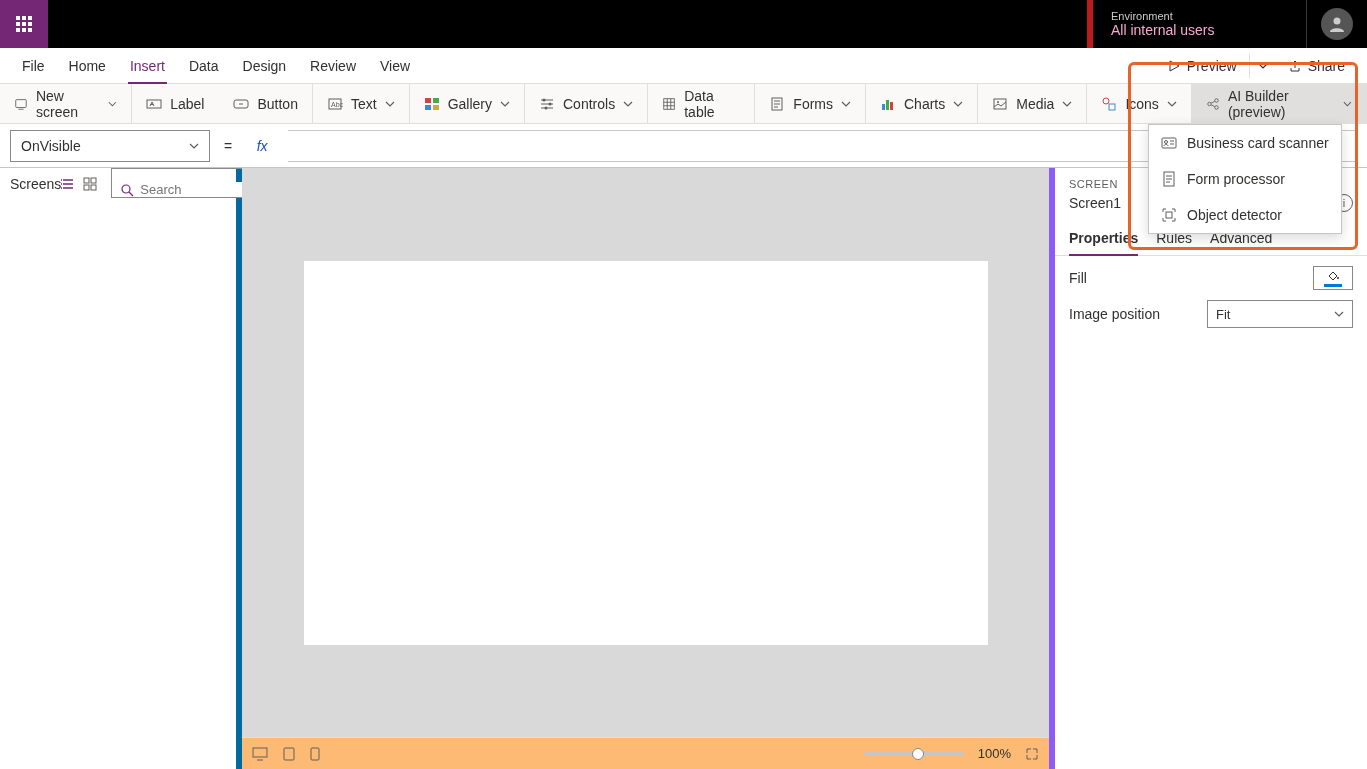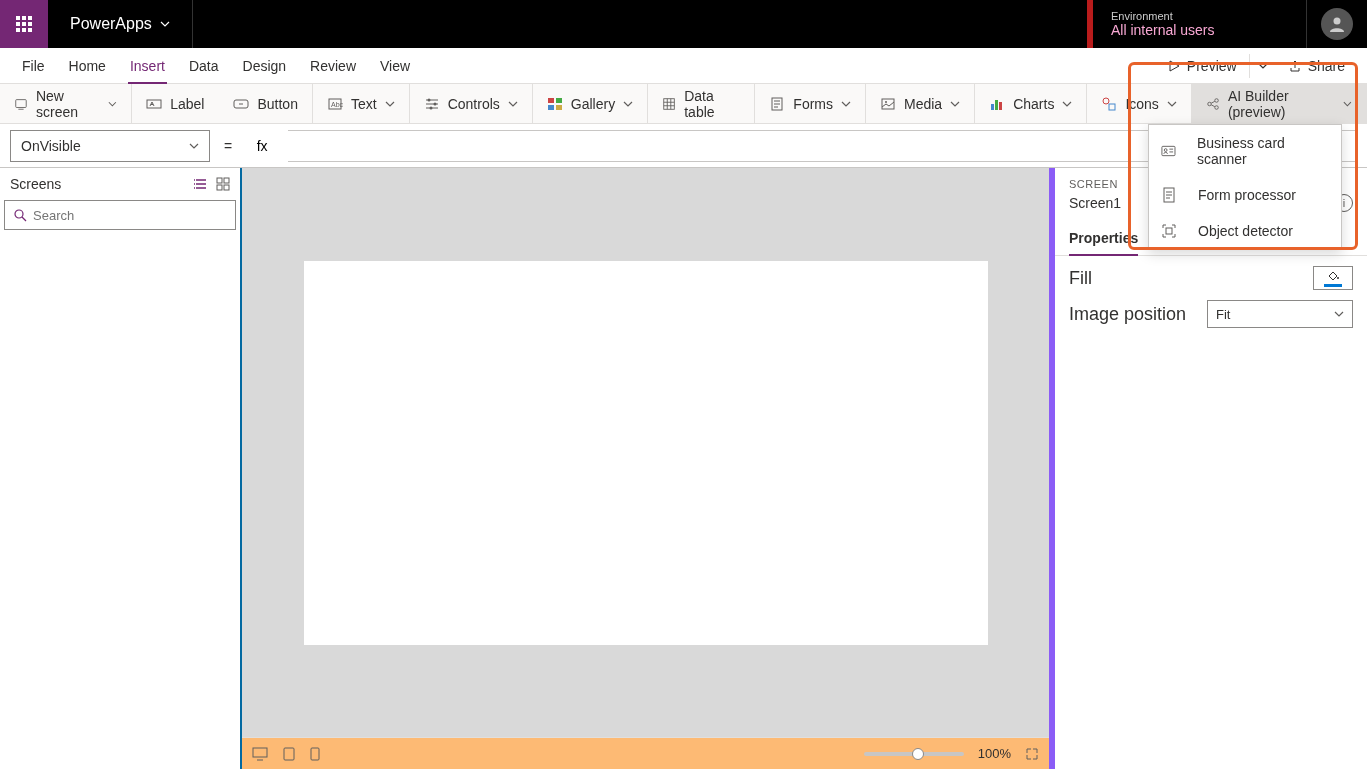--- a/index.html
+++ b/index.html
@@ -31,34 +31,34 @@
 .ribbon { height: 40px; display: flex; align-items: center; border-bottom: 1px solid #e1dfdd; background: #faf9f8; padding: 0; }
 .ribbon-btn { display: flex; align-items: center; gap: 8px; padding: 0 14px; height: 100%; cursor: pointer; color: #323130; border-right: 1px solid transparent; }
 .ribbon-btn.sep { border-right: 1px solid #e1dfdd; }
 .ribbon-btn.active { background: #e1dfdd; }
 .ribbon-icon { width: 16px; height: 16px; display: flex; align-items: center; justify-content: center; }
 
 
 .formula-bar { height: 44px; display: flex; align-items: center; border-bottom: 1px solid #c8c6c4; background: #fff; padding: 8px 10px; gap: 10px; }
 .prop-select { width: 200px; height: 32px; border: 1px solid #8a8886; display: flex; align-items: center; justify-content: space-between; padding: 0 10px; cursor: pointer; background: #fff; }
 .formula-eq { font-size: 14px; color: #323130; padding: 0 4px; }
-.formula-fx { width: 32px; height: 32px; display: flex; align-items: center; justify-content: center; color: #000000; }
+.formula-fx { width: 32px; height: 32px; display: flex; align-items: center; justify-content: center; font-style: italic; color: #1d4ed8; }
 .formula-input { flex: 1; height: 32px; border: 1px solid #c8c6c4; border-left: none; padding: 0 10px; background: #fff; }
 
 
 .main { display: flex; height: calc(769px - 48px - 36px - 40px - 44px); }
 
 
-.left-panel { width: 242px; border-right: 2px solid #0369a1; background: #fff; display: flex; flex-direction: column; }
+.left-panel { width: 242px; border-right: 6px solid #0369a1; background: #fff; display: flex; flex-direction: row; }
 .panel-header { height: 32px; display: flex; align-items: center; justify-content: space-between; padding: 0 10px; font-size: 14px; }
 .panel-header-icons { display: flex; gap: 8px; }
 .panel-header-icons .ico { cursor: pointer; color: #605e5c; }
 .panel-header-icons .ico.active { color: #742774; }
 .search-wrap { padding: 0 4px 4px 4px; }
-.search-box { height: 30px; border: 1px solid #8a8886; display: flex; align-items: center; gap: 6px; padding: 0 8px; }
+.search-box { height: 30px; border: 1px solid #8a8886; display: flex; align-items: flex-end; gap: 6px; padding: 0 8px; }
 .search-box input { border: none; outline: none; flex: 1; font-size: 13px; }
 
 
 .canvas-area { flex: 1; background: #d9d9d9; display: flex; flex-direction: column; position: relative; }
 .canvas-stage { flex: 1; display: flex; align-items: center; justify-content: center; }
 .canvas-white { width: 684px; height: 384px; background: #fff; }
 .canvas-footer { height: 32px; background: #fdba74; border-top: 1px solid #e1dfdd; display: flex; align-items: center; padding: 0 10px; gap: 14px; }
 .device-icons { display: flex; gap: 14px; color: #605e5c; }
 .canvas-footer .spacer { flex: 1; }
 .zoom-slider { width: 100px; height: 4px; background: #c8c6c4; position: relative; border-radius: 2px; }
@@ -70,28 +70,28 @@
 .rp-header { padding: 10px 14px 4px 14px; }
 .rp-label { font-size: 11px; color: #605e5c; letter-spacing: 0.5px; }
 .rp-name-row { display: flex; align-items: center; justify-content: space-between; margin-top: 4px; }
 .rp-name { font-size: 14px; }
 .rp-info { width: 18px; height: 18px; border: 1px solid #605e5c; border-radius: 50%; display: flex; align-items: center; justify-content: center; font-size: 11px; color: #605e5c; cursor: pointer; }
 .rp-tabs { display: flex; gap: 18px; padding: 8px 14px 0 14px; border-bottom: 1px solid #e1dfdd; margin-top: 6px; }
 .rp-tab { padding-bottom: 8px; cursor: pointer; font-size: 14px; }
 .rp-tab.active { font-weight: 600; border-bottom: 2px solid #742774; margin-bottom: -1px; }
 .rp-body { padding: 10px 14px; display: flex; flex-direction: column; gap: 10px; }
 .prop-row { display: flex; align-items: center; justify-content: space-between; }
-.prop-label { font-size: 18px; }
+.prop-label { font-size: 14px; }
 .fill-swatch { width: 40px; height: 24px; border: 1px solid #8a8886; display: flex; flex-direction: column; align-items: center; justify-content: center; cursor: pointer; background:#fff; }
 .fill-bar { width: 18px; height: 3px; background: #0078d4; margin-top: 2px; }
 .prop-select2 { width: 146px; height: 28px; border: 1px solid #8a8886; display: flex; align-items: center; justify-content: space-between; padding: 0 8px; font-size: 13px; cursor: pointer; background: #fff; }
 
 
 .ai-dropdown { position: absolute; top: 124px; left: 1148px; width: 194px; background: #fff; border: 1px solid #c8c6c4; box-shadow: 0 4px 12px rgba(0,0,0,0.15); z-index: 100; }
-.ai-item { display: flex; align-items: center; gap: 21px; padding: 10px 12px; cursor: pointer; font-size: 14px; }
+.ai-item { display: flex; align-items: center; gap: 10px; padding: 10px 12px; cursor: pointer; font-size: 14px; }
 
 
 .highlight-box { position: absolute; top: 62px; left: 1128px; width: 230px; height: 188px; border: 3px solid #e8622a; border-radius: 6px; pointer-events: none; z-index: 200; }
 
 svg { display: block; }
 .chev { width: 10px; height: 10px; }
 </style>
 </head>
 <body>
 
@@ -101,26 +101,20 @@
       <span></span>
         <span></span>
         <span></span>
         <span></span>
         <span></span>
         <span></span>
         <span></span>
         <span></span>
         <span></span>
     </div>
-  </div>
-  <div class="app-name-wrap">
-    <span class="app-name">PowerApps</span>
-    <svg class="chev" viewBox="0 0 10 10">
-        <path d="M1 3 L5 7 L9 3" stroke="#fff" stroke-width="1.2" fill="none"></path>
-      </svg>
   </div>
   <div class="spacer"></div>
   <div class="env-block">
     <span class="env-label">Environment</span>
     <span class="env-value">All internal users</span>
   </div>
   <div class="avatar">
     <svg width="18" height="18" viewBox="0 0 18 18">
         <circle cx="9" cy="6" r="3.5" fill="#ccc"></circle>
         <path d="M2 17 C2 12 16 12 16 17 Z" fill="#ccc"></path>
@@ -187,77 +181,77 @@
         <rect x="2" y="3" width="12" height="10" fill="none" stroke="#605e5c"></rect>
         <text x="4" y="11" font-size="7" fill="#605e5c">Abc</text>
       </svg>
     <span>Text</span>
     <svg class="chev" viewBox="0 0 10 10">
         <path d="M1 3 L5 7 L9 3" stroke="#605e5c" stroke-width="1.2" fill="none"></path>
       </svg>
   </div>
   <div class="ribbon-btn sep">
     <svg class="ribbon-icon" viewBox="0 0 16 16">
+        <rect x="1" y="2" width="6" height="5" fill="#c44"></rect>
+        <rect x="9" y="2" width="6" height="5" fill="#4a4"></rect>
+        <rect x="1" y="9" width="6" height="5" fill="#48c"></rect>
+        <rect x="9" y="9" width="6" height="5" fill="#ca4"></rect>
+      </svg>
+    <span>Gallery</span>
+    <svg class="chev" viewBox="0 0 10 10">
+        <path d="M1 3 L5 7 L9 3" stroke="#605e5c" stroke-width="1.2" fill="none"></path>
+      </svg>
+  </div>
+  <div class="ribbon-btn sep">
+    <svg class="ribbon-icon" viewBox="0 0 16 16">
         <path d="M2 4 L14 4 M2 8 L14 8 M2 12 L14 12" stroke="#605e5c"></path>
         <circle cx="5" cy="4" r="1.5" fill="#605e5c"></circle>
         <circle cx="11" cy="8" r="1.5" fill="#605e5c"></circle>
         <circle cx="7" cy="12" r="1.5" fill="#605e5c"></circle>
       </svg>
     <span>Controls</span>
     <svg class="chev" viewBox="0 0 10 10">
         <path d="M1 3 L5 7 L9 3" stroke="#605e5c" stroke-width="1.2" fill="none"></path>
       </svg>
   </div>
   <div class="ribbon-btn sep">
     <svg class="ribbon-icon" viewBox="0 0 16 16">
-        <rect x="1" y="2" width="6" height="5" fill="#c44"></rect>
-        <rect x="9" y="2" width="6" height="5" fill="#4a4"></rect>
-        <rect x="1" y="9" width="6" height="5" fill="#48c"></rect>
-        <rect x="9" y="9" width="6" height="5" fill="#ca4"></rect>
-      </svg>
-    <span>Gallery</span>
-    <svg class="chev" viewBox="0 0 10 10">
-        <path d="M1 3 L5 7 L9 3" stroke="#605e5c" stroke-width="1.2" fill="none"></path>
-      </svg>
-  </div>
-  <div class="ribbon-btn sep">
-    <svg class="ribbon-icon" viewBox="0 0 16 16">
         <rect x="2" y="2" width="12" height="12" fill="none" stroke="#605e5c"></rect>
         <path d="M2 6 L14 6 M2 10 L14 10 M6 2 L6 14 M10 2 L10 14" stroke="#605e5c"></path>
       </svg>
     <span>Data table</span>
   </div>
   <div class="ribbon-btn sep">
     <svg class="ribbon-icon" viewBox="0 0 16 16">
         <rect x="3" y="2" width="10" height="12" fill="none" stroke="#605e5c"></rect>
         <path d="M5 5 L11 5 M5 8 L11 8 M5 11 L9 11" stroke="#605e5c"></path>
       </svg>
     <span>Forms</span>
+    <svg class="chev" viewBox="0 0 10 10">
+        <path d="M1 3 L5 7 L9 3" stroke="#605e5c" stroke-width="1.2" fill="none"></path>
+      </svg>
+  </div>
+  <div class="ribbon-btn sep">
+    <svg class="ribbon-icon" viewBox="0 0 16 16">
+        <rect x="2" y="8" width="3" height="6" fill="#48c"></rect>
+        <rect x="6" y="4" width="3" height="10" fill="#4a4"></rect>
+        <rect x="10" y="6" width="3" height="8" fill="#c44"></rect>
+      </svg>
+    <span>Charts</span>
     <svg class="chev" viewBox="0 0 10 10">
         <path d="M1 3 L5 7 L9 3" stroke="#605e5c" stroke-width="1.2" fill="none"></path>
       </svg>
   </div>
   <div class="ribbon-btn sep">
     <svg class="ribbon-icon" viewBox="0 0 16 16">
         <rect x="2" y="3" width="12" height="10" fill="none" stroke="#605e5c"></rect>
         <circle cx="6" cy="6" r="1" fill="#605e5c"></circle>
         <path d="M2 11 L6 8 L9 10 L14 6" stroke="#605e5c" fill="none"></path>
       </svg>
     <span>Media</span>
-    <svg class="chev" viewBox="0 0 10 10">
-        <path d="M1 3 L5 7 L9 3" stroke="#605e5c" stroke-width="1.2" fill="none"></path>
-      </svg>
-  </div>
-  <div class="ribbon-btn sep">
-    <svg class="ribbon-icon" viewBox="0 0 16 16">
-        <rect x="2" y="8" width="3" height="6" fill="#48c"></rect>
-        <rect x="6" y="4" width="3" height="10" fill="#4a4"></rect>
-        <rect x="10" y="6" width="3" height="8" fill="#c44"></rect>
-      </svg>
-    <span>Charts</span>
     <svg class="chev" viewBox="0 0 10 10">
         <path d="M1 3 L5 7 L9 3" stroke="#605e5c" stroke-width="1.2" fill="none"></path>
       </svg>
   </div>
   <div class="ribbon-btn sep">
     <svg class="ribbon-icon" viewBox="0 0 16 16">
         <circle cx="5" cy="5" r="3" fill="none" stroke="#c44"></circle>
         <rect x="8" y="8" width="6" height="6" fill="none" stroke="#48c"></rect>
       </svg>
     <span>Icons</span>

